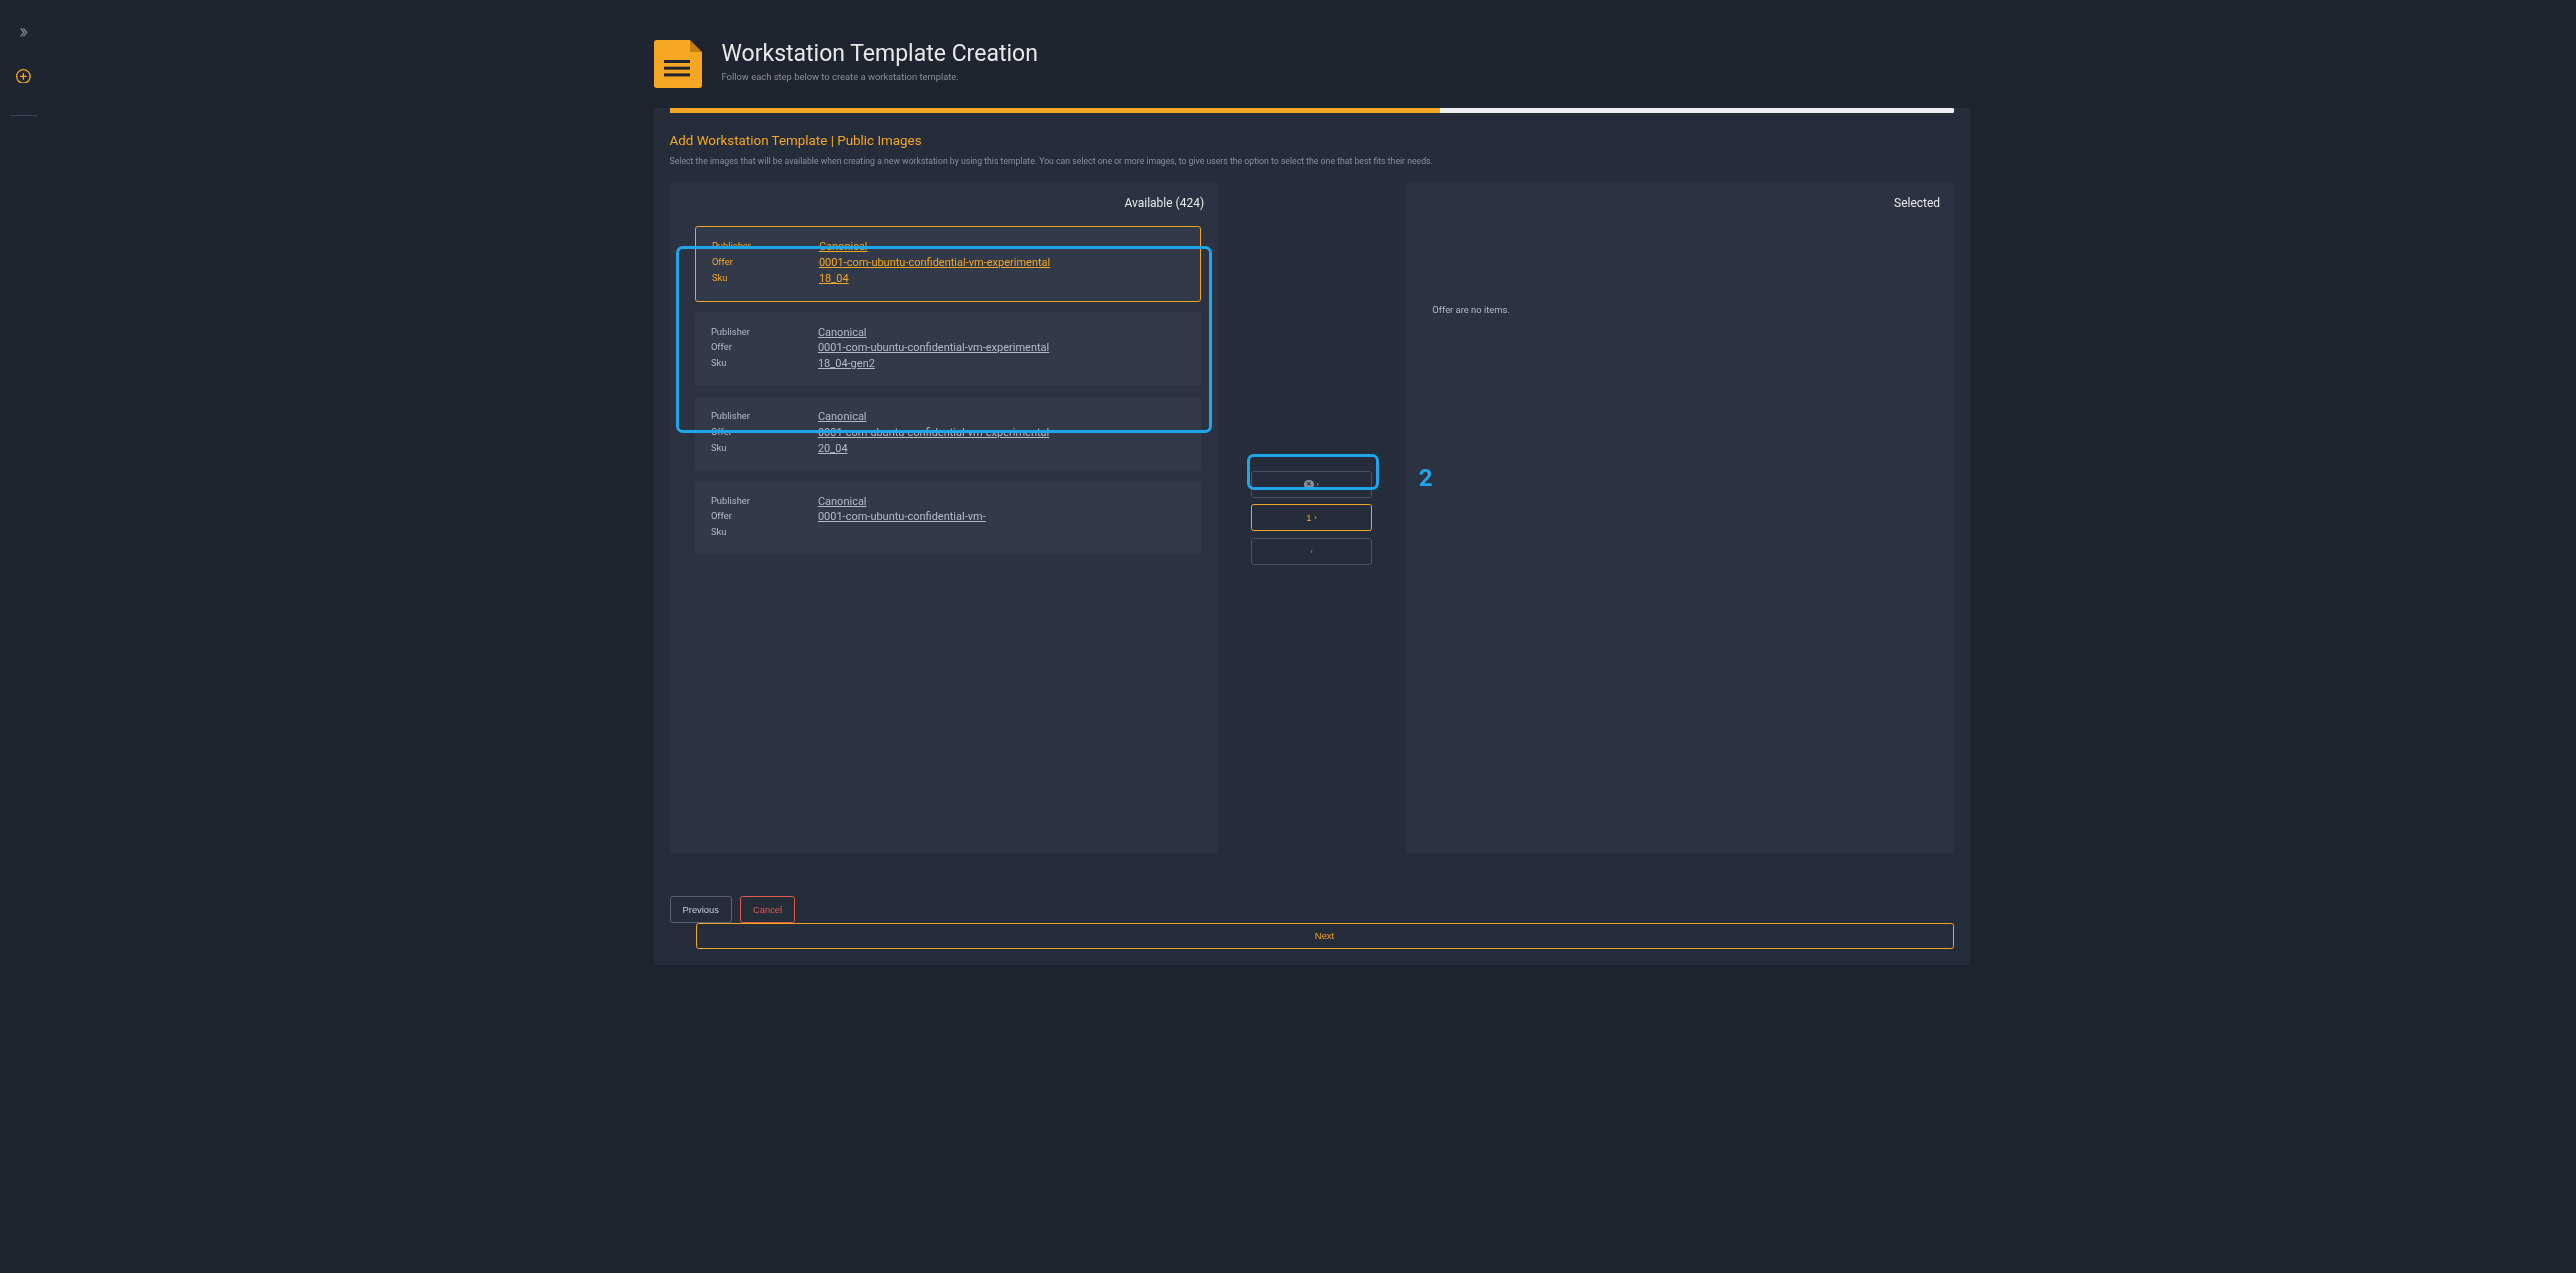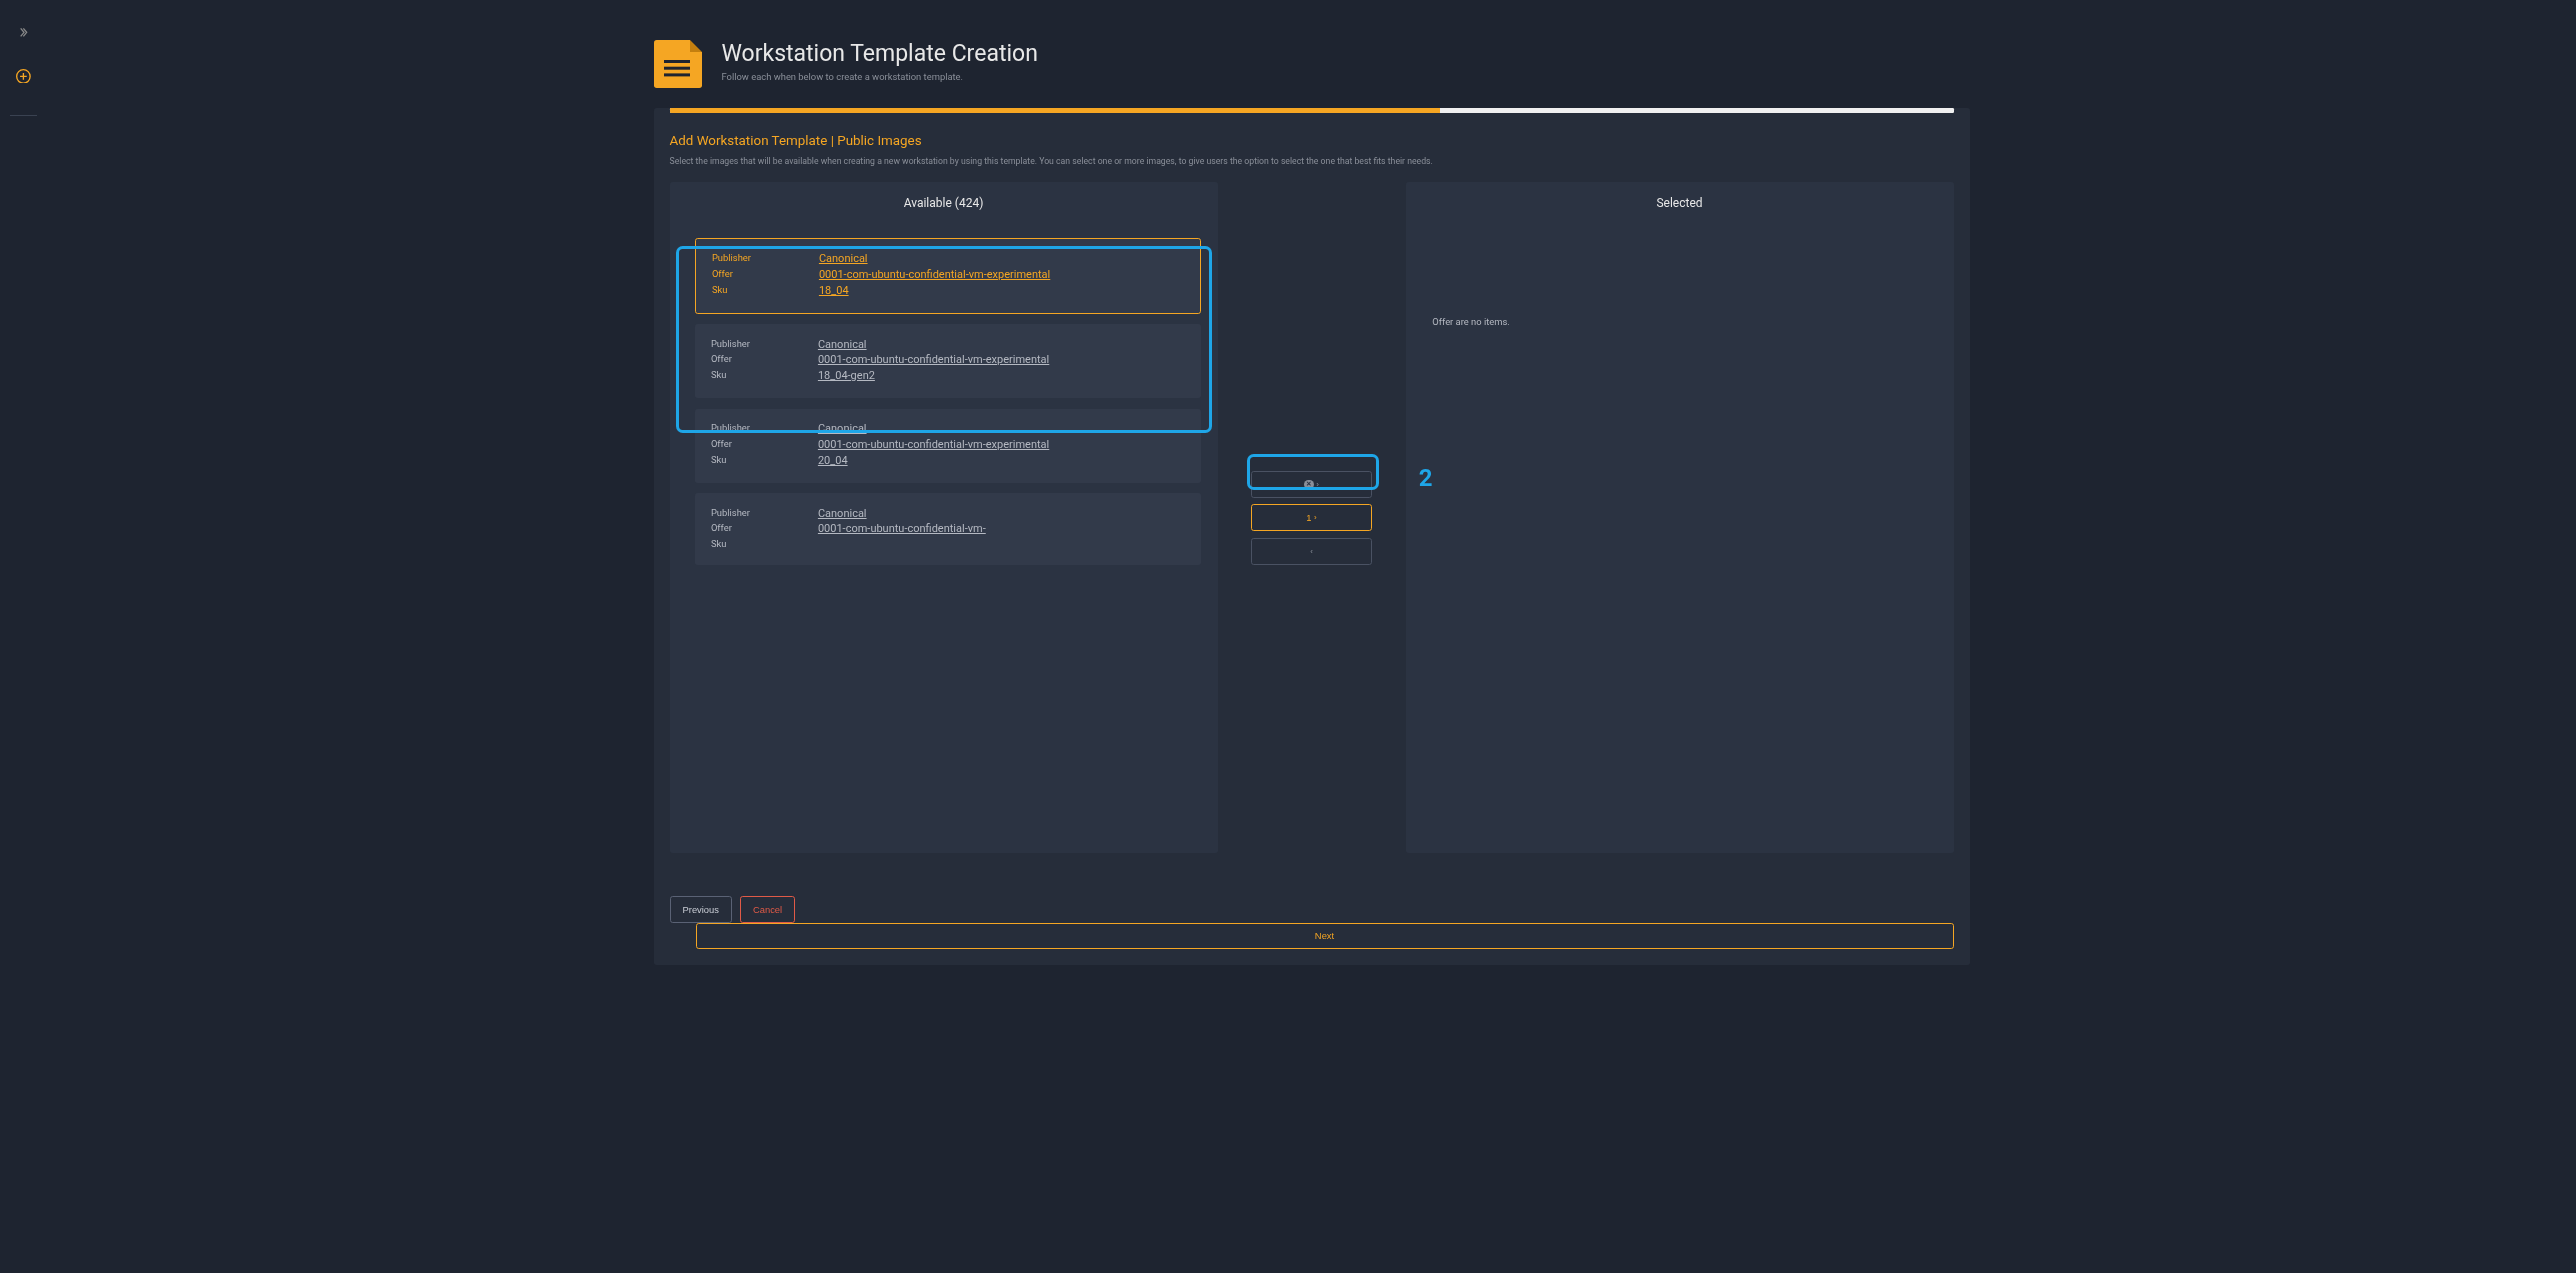--- a/index.html
+++ b/index.html
@@ -147,22 +147,22 @@
   flex-direction: column;
   align-items: center;
   justify-content: center;
   gap: 6.7px;
   position: relative;
 }
 .pane-title {
   color: #e8e8e8;
   font-size: 12px;
   font-weight: 400;
-  text-align: center;
-  margin-bottom: 28px;
+  text-align: right;
+  margin-bottom: 16px;
 }
 .filter-input {
   width: 100%;
   background: #323a4a;
   border: none;
   color: #ccc;
   padding: 8px 9.4px;
   border-radius: 2.7px;
   font-size: 9.4px;
   margin-bottom: 13.4px;
@@ -279,21 +279,21 @@
   </div>
   <div class="sidebar-divider"></div>
 </div>
 
 <div class="main">
   <div class="content">
     <div class="header">
       <div class="header-icon"></div>
       <div class="header-text">
         <h1>Workstation Template Creation</h1>
-        <p>Follow each when below to create a workstation template.</p>
+        <p>Follow each step below to create a workstation template.</p>
       </div>
     </div>
 
     <div class="card">
       <div class="progress-bar">
         <div class="progress-fill" style="width: 60%;"></div>
       </div>
       <div class="card-body">
         <div class="section-title">Add Workstation Template | Public Images</div>
         <div class="section-desc">Select the images that will be available when creating a new workstation by using this template. You can select one or more images, to give users the option to select the one that best fits their needs.</div>

